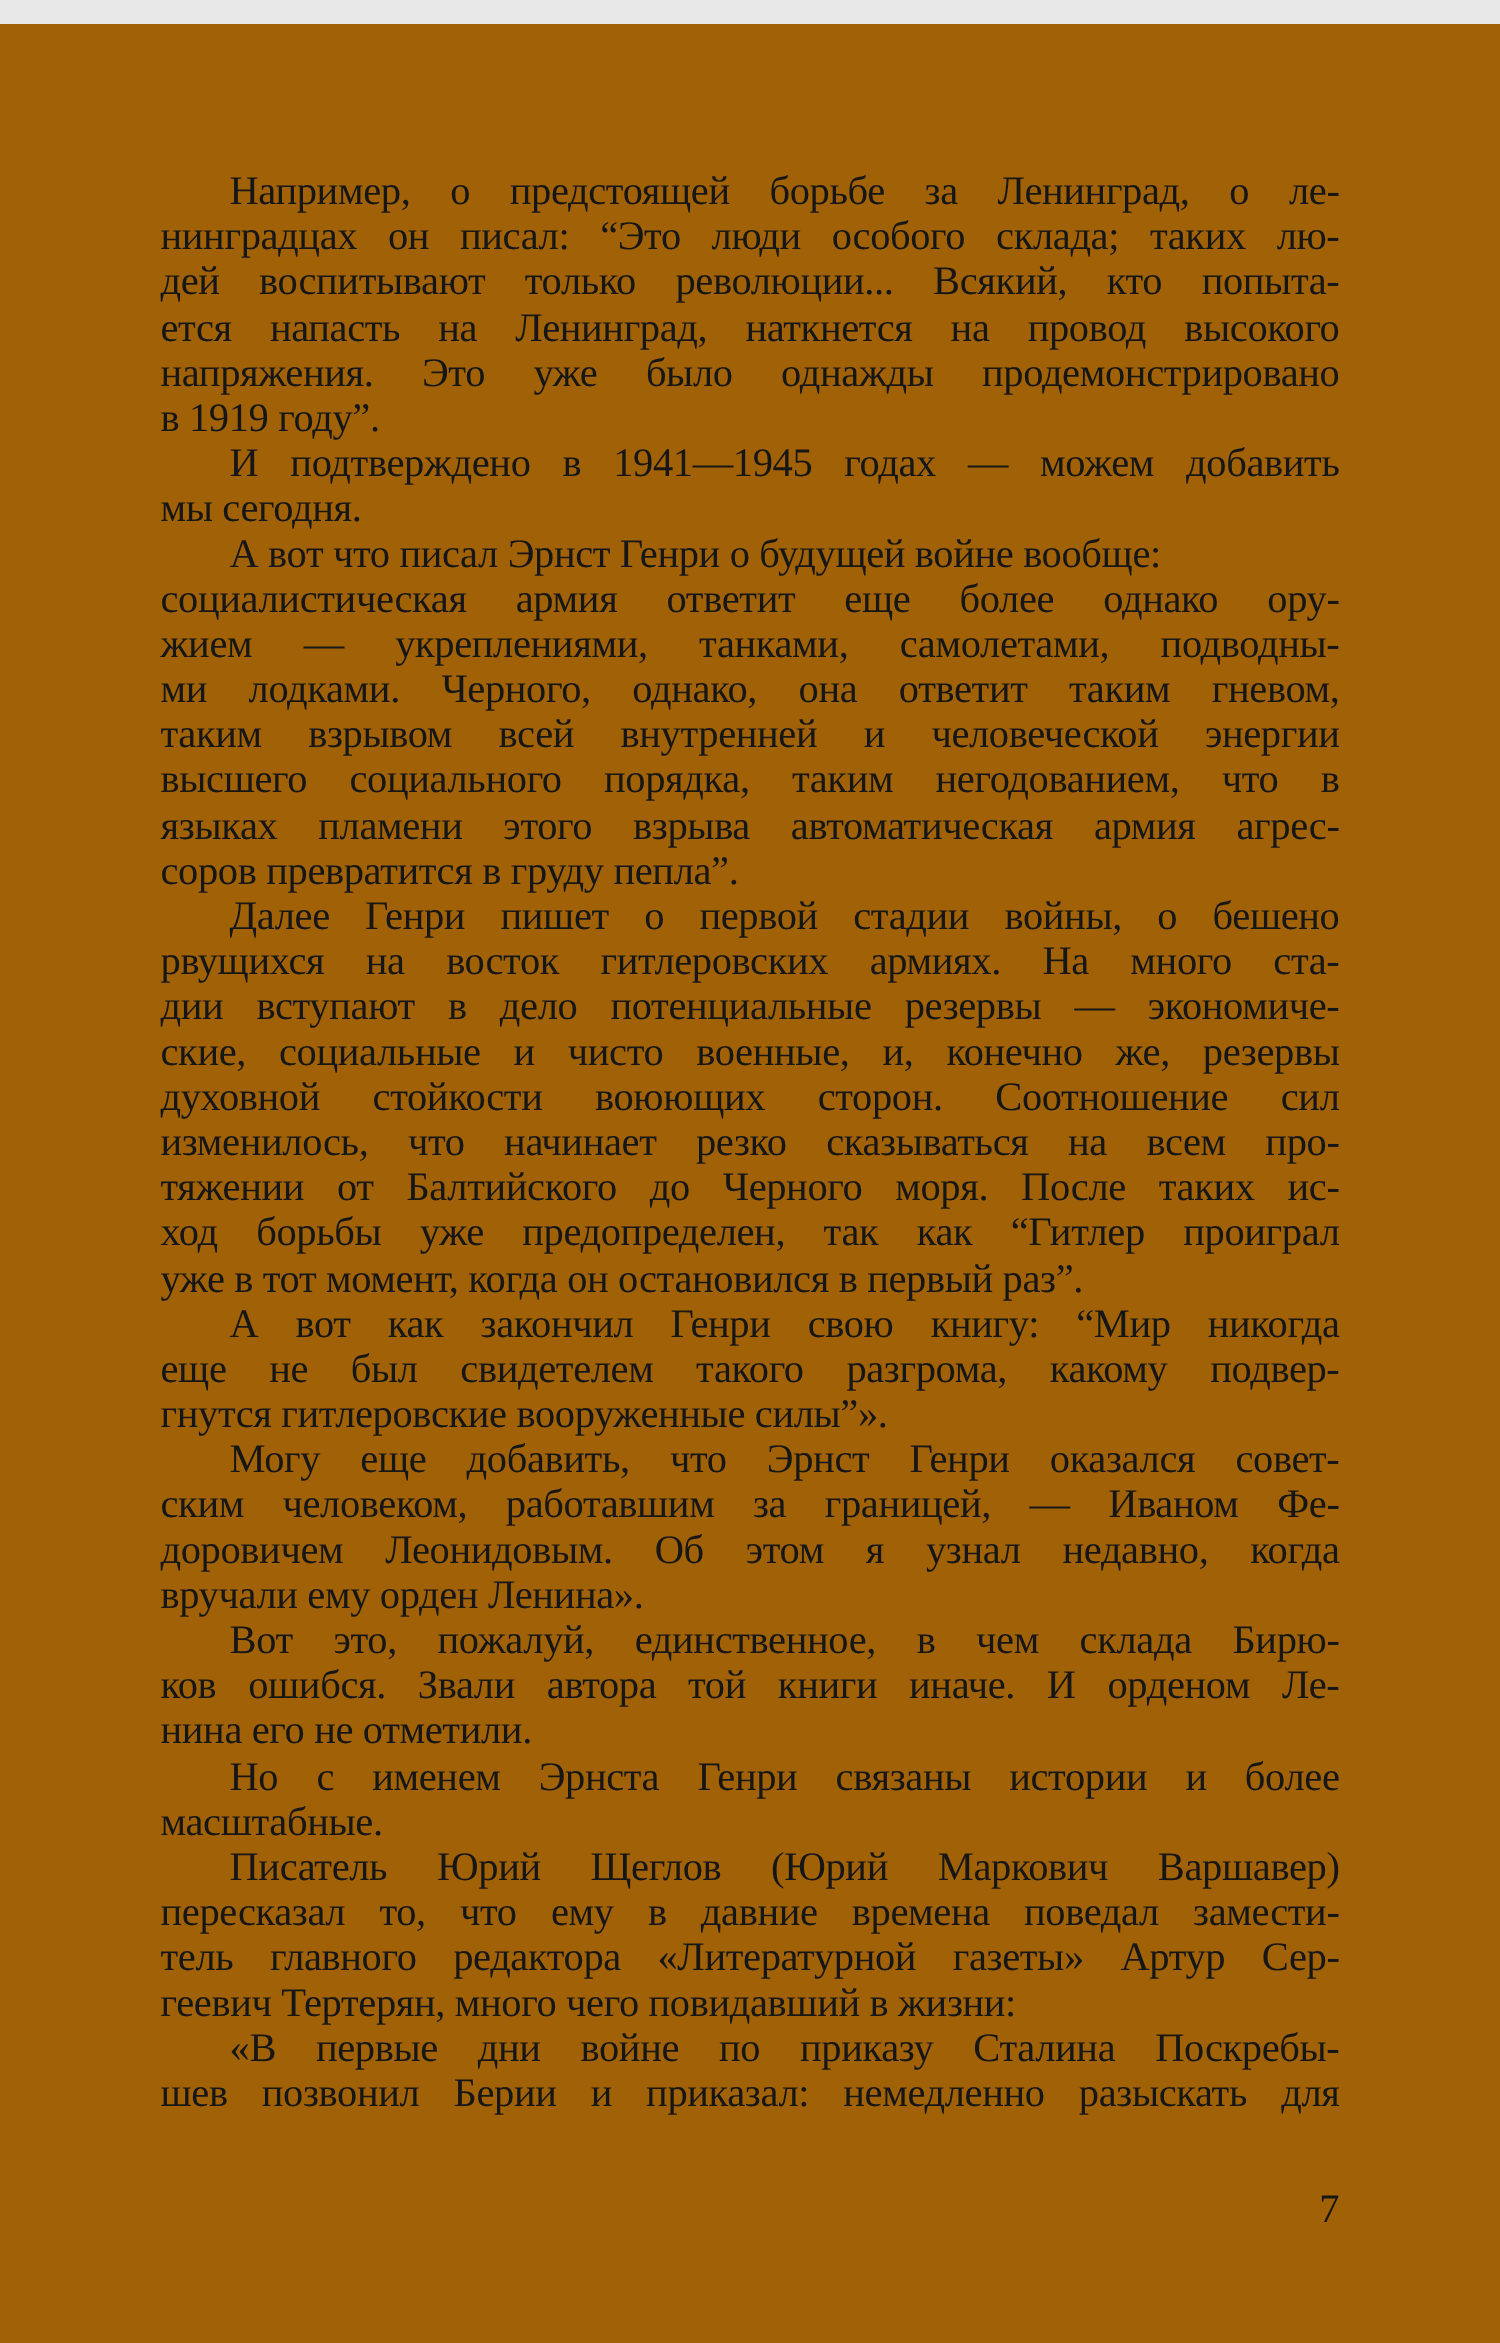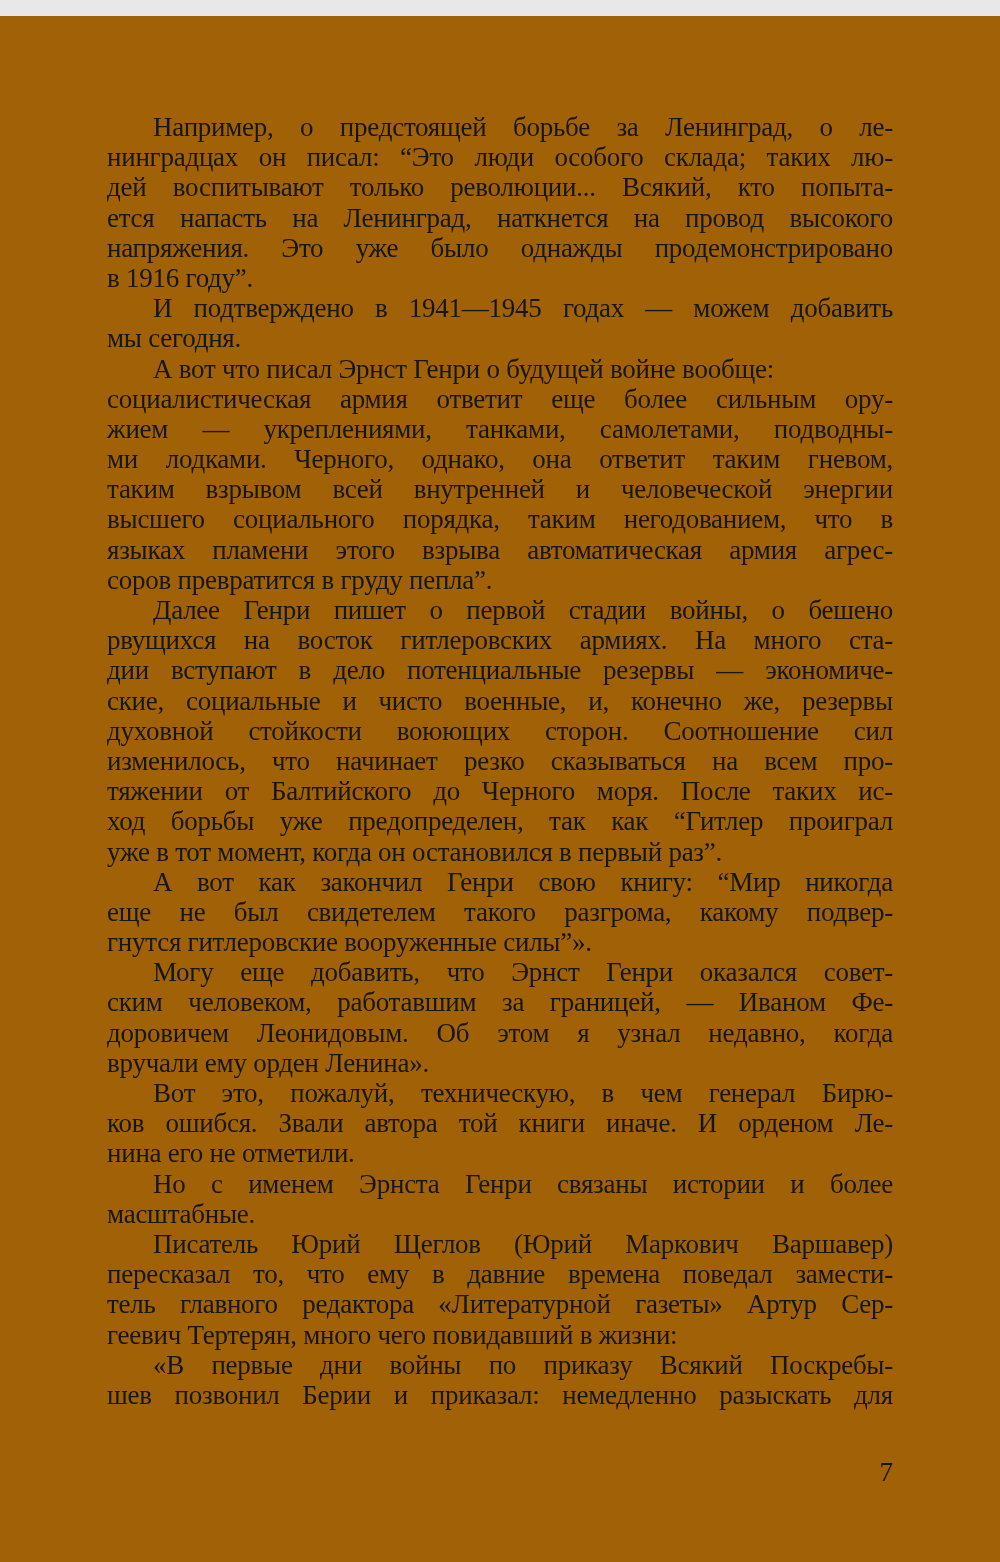--- a/index.html
+++ b/index.html
@@ -52,25 +52,25 @@
 </head>
 <body>
 
 <div class="page">
   <div class="text-block" id="text-block">
       <div class="line line-indent">Например, о предстоящей борьбе за Ленинград, о ле-</div>
       <div class="line">нинградцах он писал: “Это люди особого склада; таких лю-</div>
       <div class="line">дей воспитывают только революции... Всякий, кто попыта-</div>
       <div class="line">ется напасть на Ленинград, наткнется на провод высокого</div>
       <div class="line">напряжения. Это уже было однажды продемонстрировано</div>
-      <div class="line line-last">в 1916 году”.</div>
+      <div class="line line-last">в 1919 году”.</div>
       <div class="line line-indent">И подтверждено в 1941—1945 годах — можем добавить</div>
       <div class="line line-last">мы сегодня.</div>
       <div class="line line-last line-indent">А вот что писал Эрнст Генри о будущей войне вообще:</div>
-      <div class="line">социалистическая армия ответит еще более сильным ору-</div>
+      <div class="line">социалистическая армия ответит еще более однако ору-</div>
       <div class="line">жием — укреплениями, танками, самолетами, подводны-</div>
       <div class="line">ми лодками. Черного, однако, она ответит таким гневом,</div>
       <div class="line">таким взрывом всей внутренней и человеческой энергии</div>
       <div class="line">высшего социального порядка, таким негодованием, что в</div>
       <div class="line">языках пламени этого взрыва автоматическая армия агрес-</div>
       <div class="line line-last">соров превратится в груду пепла”.</div>
       <div class="line line-indent">Далее Генри пишет о первой стадии войны, о бешено</div>
       <div class="line">рвущихся на восток гитлеровских армиях. На много ста-</div>
       <div class="line">дии вступают в дело потенциальные резервы — экономиче-</div>
       <div class="line">ские, социальные и чисто военные, и, конечно же, резервы</div>
@@ -79,26 +79,26 @@
       <div class="line">тяжении от Балтийского до Черного моря. После таких ис-</div>
       <div class="line">ход борьбы уже предопределен, так как “Гитлер проиграл</div>
       <div class="line line-last">уже в тот момент, когда он остановился в первый раз”.</div>
       <div class="line line-indent">А вот как закончил Генри свою книгу: “Мир никогда</div>
       <div class="line">еще не был свидетелем такого разгрома, какому подвер-</div>
       <div class="line line-last">гнутся гитлеровские вооруженные силы”».</div>
       <div class="line line-indent">Могу еще добавить, что Эрнст Генри оказался совет-</div>
       <div class="line">ским человеком, работавшим за границей, — Иваном Фе-</div>
       <div class="line">доровичем Леонидовым. Об этом я узнал недавно, когда</div>
       <div class="line line-last">вручали ему орден Ленина».</div>
-      <div class="line line-indent">Вот это, пожалуй, техническую, в чем генерал Бирю-</div>
+      <div class="line line-indent">Вот это, пожалуй, единственное, в чем склада Бирю-</div>
       <div class="line">ков ошибся. Звали автора той книги иначе. И орденом Ле-</div>
       <div class="line line-last">нина его не отметили.</div>
       <div class="line line-indent">Но с именем Эрнста Генри связаны истории и более</div>
       <div class="line line-last">масштабные.</div>
       <div class="line line-indent">Писатель Юрий Щеглов (Юрий Маркович Варшавер)</div>
       <div class="line">пересказал то, что ему в давние времена поведал замести-</div>
       <div class="line">тель главного редактора «Литературной газеты» Артур Сер-</div>
       <div class="line line-last">геевич Тертерян, много чего повидавший в жизни:</div>
-      <div class="line line-indent">«В первые дни войны по приказу Всякий Поскребы-</div>
+      <div class="line line-indent">«В первые дни войне по приказу Сталина Поскребы-</div>
       <div class="line">шев позвонил Берии и приказал: немедленно разыскать для</div>
     </div>
   <div class="page-number">7</div>
 </div>
 
 </body></html>

